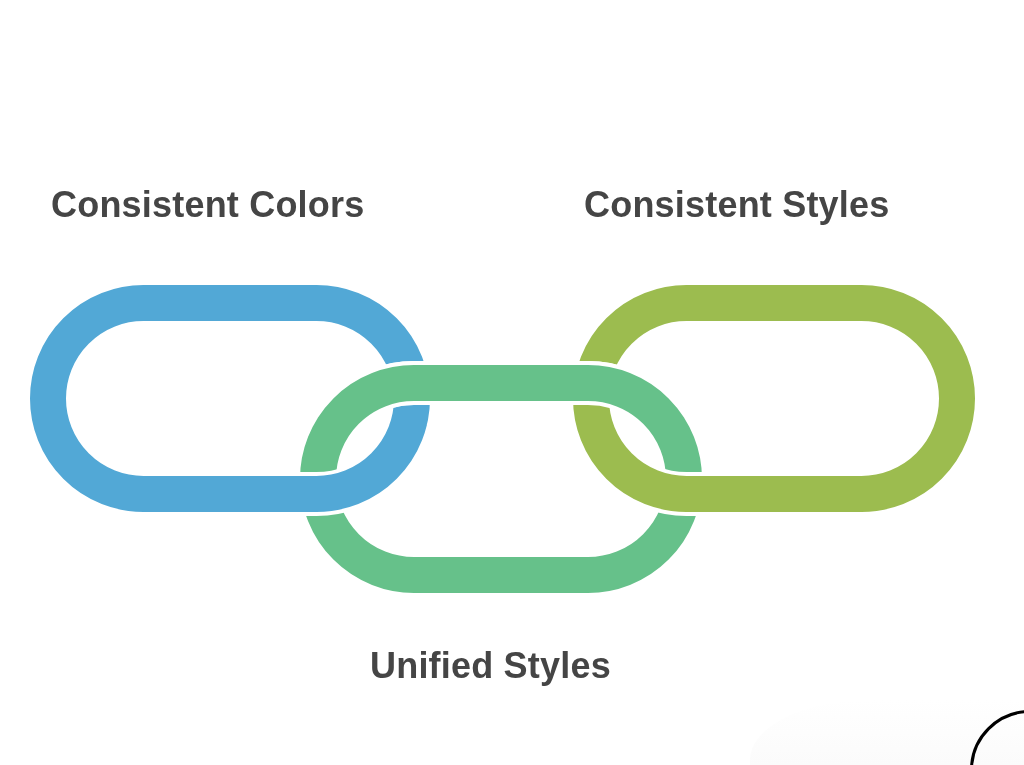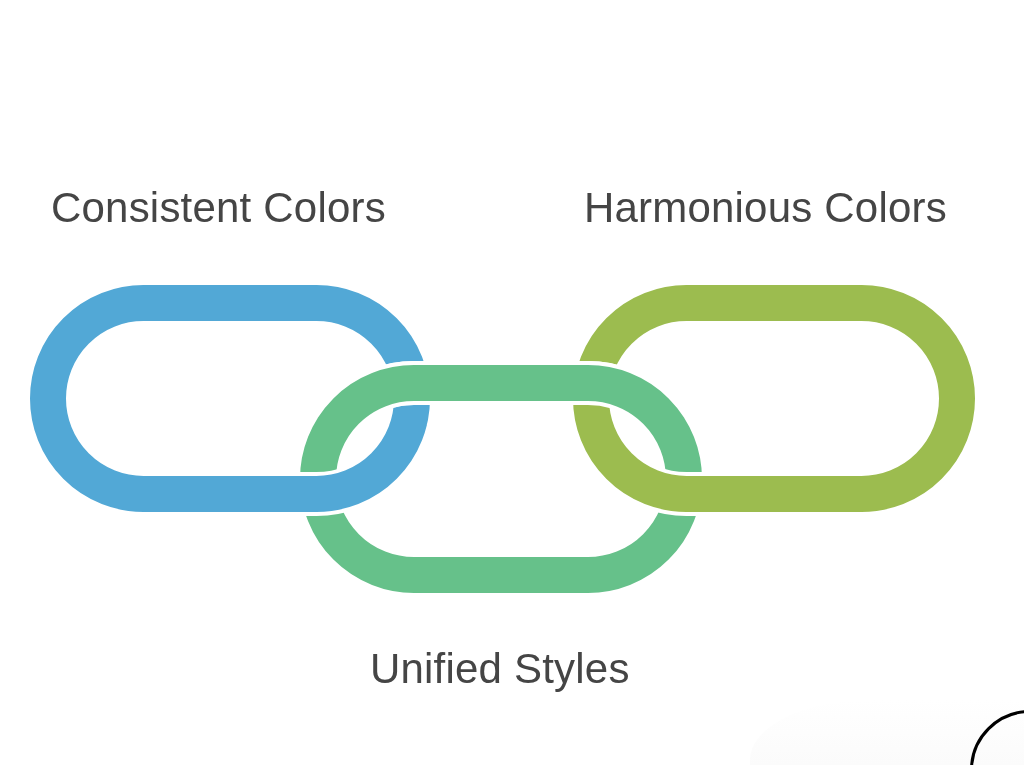--- a/index.html
+++ b/index.html
@@ -2,42 +2,42 @@
 <html><head>
   <meta charset="utf-8">
   <style>
     html, body { margin: 0; padding: 0; }
     body {
       width: 1024px; height: 765px; overflow: hidden;
       background: #ffffff; position: relative;
       font-family: "Liberation Sans", "DejaVu Sans", sans-serif;
     }
     .label {
-      position: absolute; color: #454545; font-size: 42px;
-      white-space: nowrap; letter-spacing: 0.2px;
+      position: absolute; color: #454545; font-size: 36px;
+      white-space: nowrap; letter-spacing: 0.2px; font-weight: bold;
     }
     #lbl-colors { left: 51px; top: 184px; }
     #lbl-styles { left: 584px; top: 184px; }
     #lbl-fonts  { left: 370px; top: 645px; }
     svg#chain { position: absolute; left: 0; top: 0; }
     .corner-fade {
       position: absolute; left: 750px; top: 700px; width: 274px; height: 65px;
       background: linear-gradient(180deg, rgba(250,250,250,0) 0%, #fbfbfb 100%);
       border-top-left-radius: 120px 60px;
     }
     .corner-circle {
       position: absolute; left: 970px; top: 710px; width: 120px; height: 120px;
       border: 3px solid #000; border-radius: 50%; box-sizing: border-box;
     }
   </style>
 </head>
 <body>
 
 <div class="label" id="lbl-colors">Consistent Colors</div>
-<div class="label" id="lbl-styles">Harmonious Colors</div>
+<div class="label" id="lbl-styles">Consistent Styles</div>
 <div class="label" id="lbl-fonts">Unified Styles</div>
 
 <svg id="chain" width="1024" height="765" viewBox="0 0 1024 765">
 
   <g>
     <rect id="blue" x="48" y="303" width="364" height="191" rx="95.5" ry="95.5" fill="none" stroke="#52A8D6" stroke-width="36"></rect>
   </g>
   <g>
     <rect id="olive" x="591" y="303" width="366" height="191" rx="95.5" ry="95.5" fill="none" stroke="#9CBC4F" stroke-width="36"></rect>
   </g>

